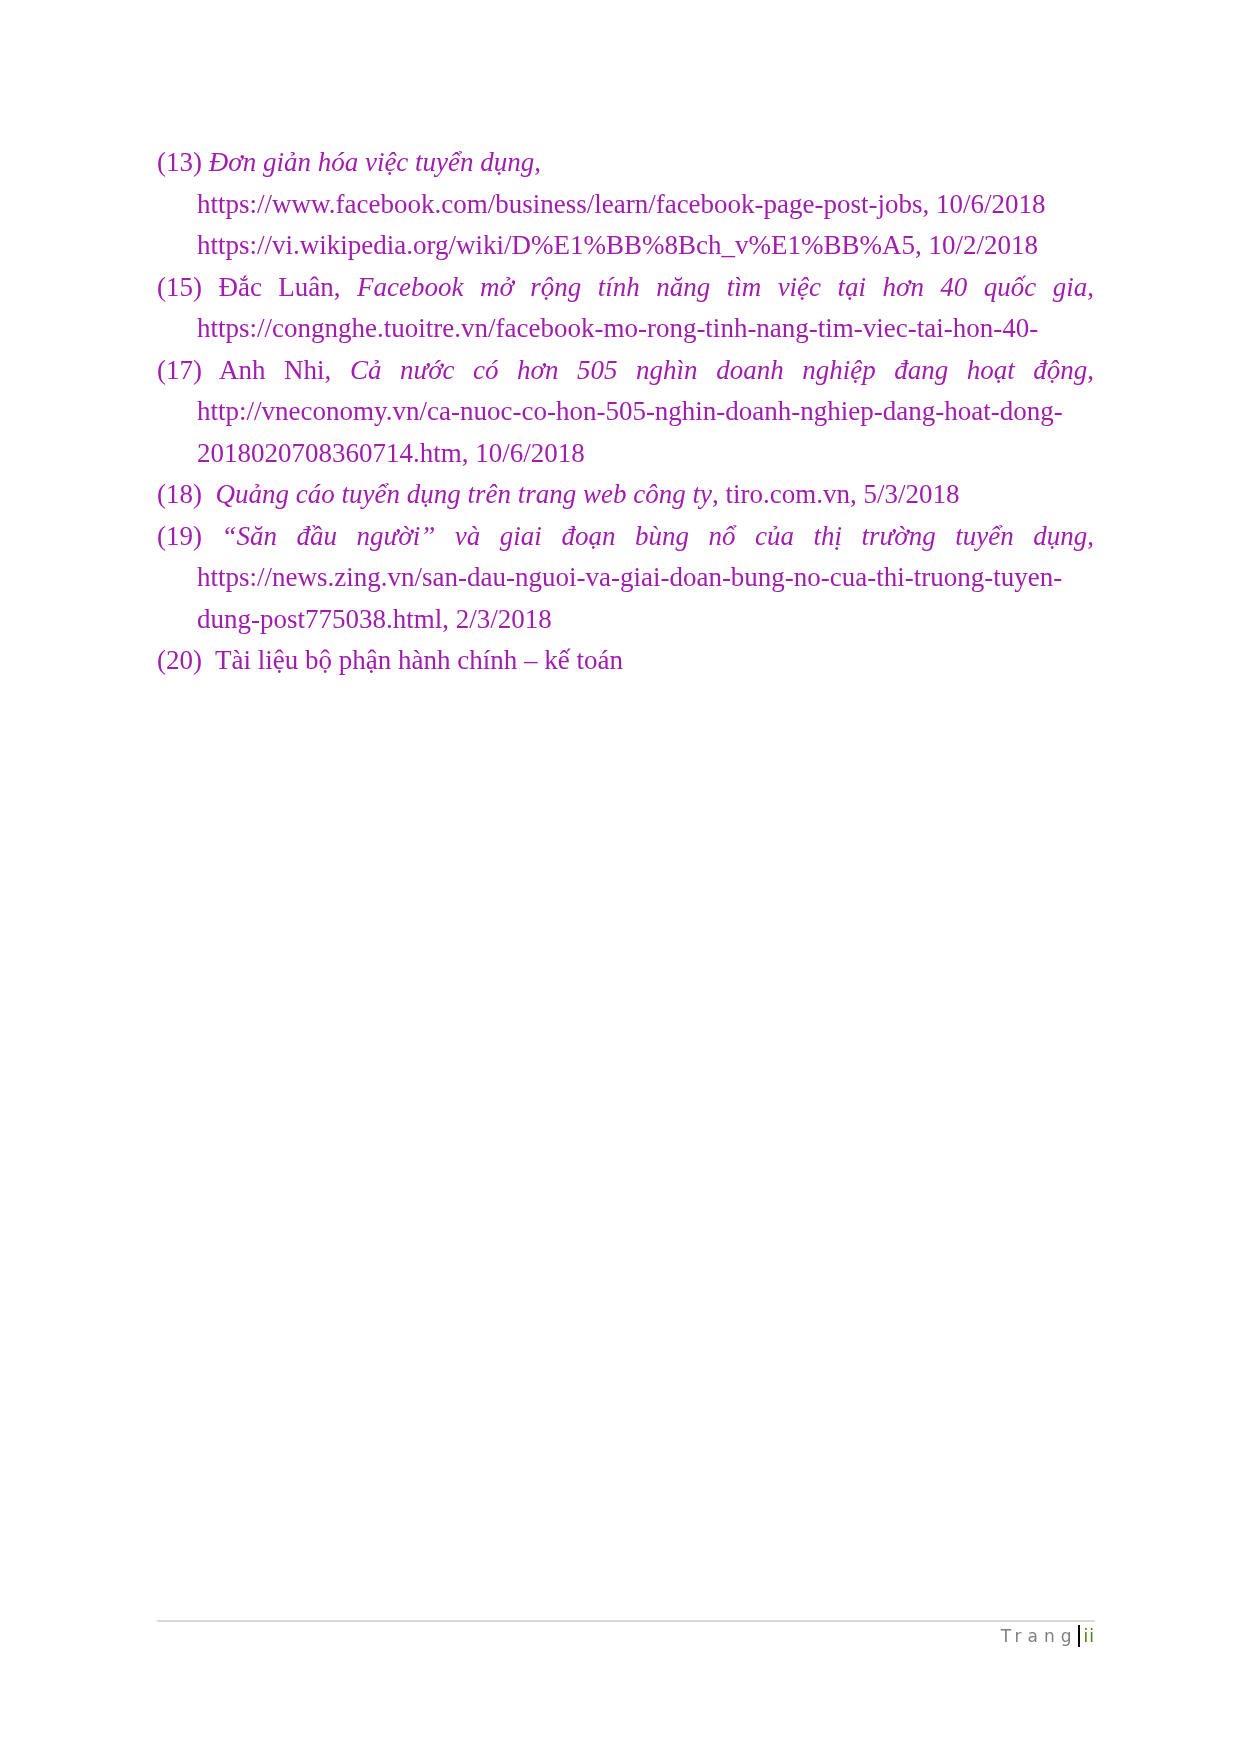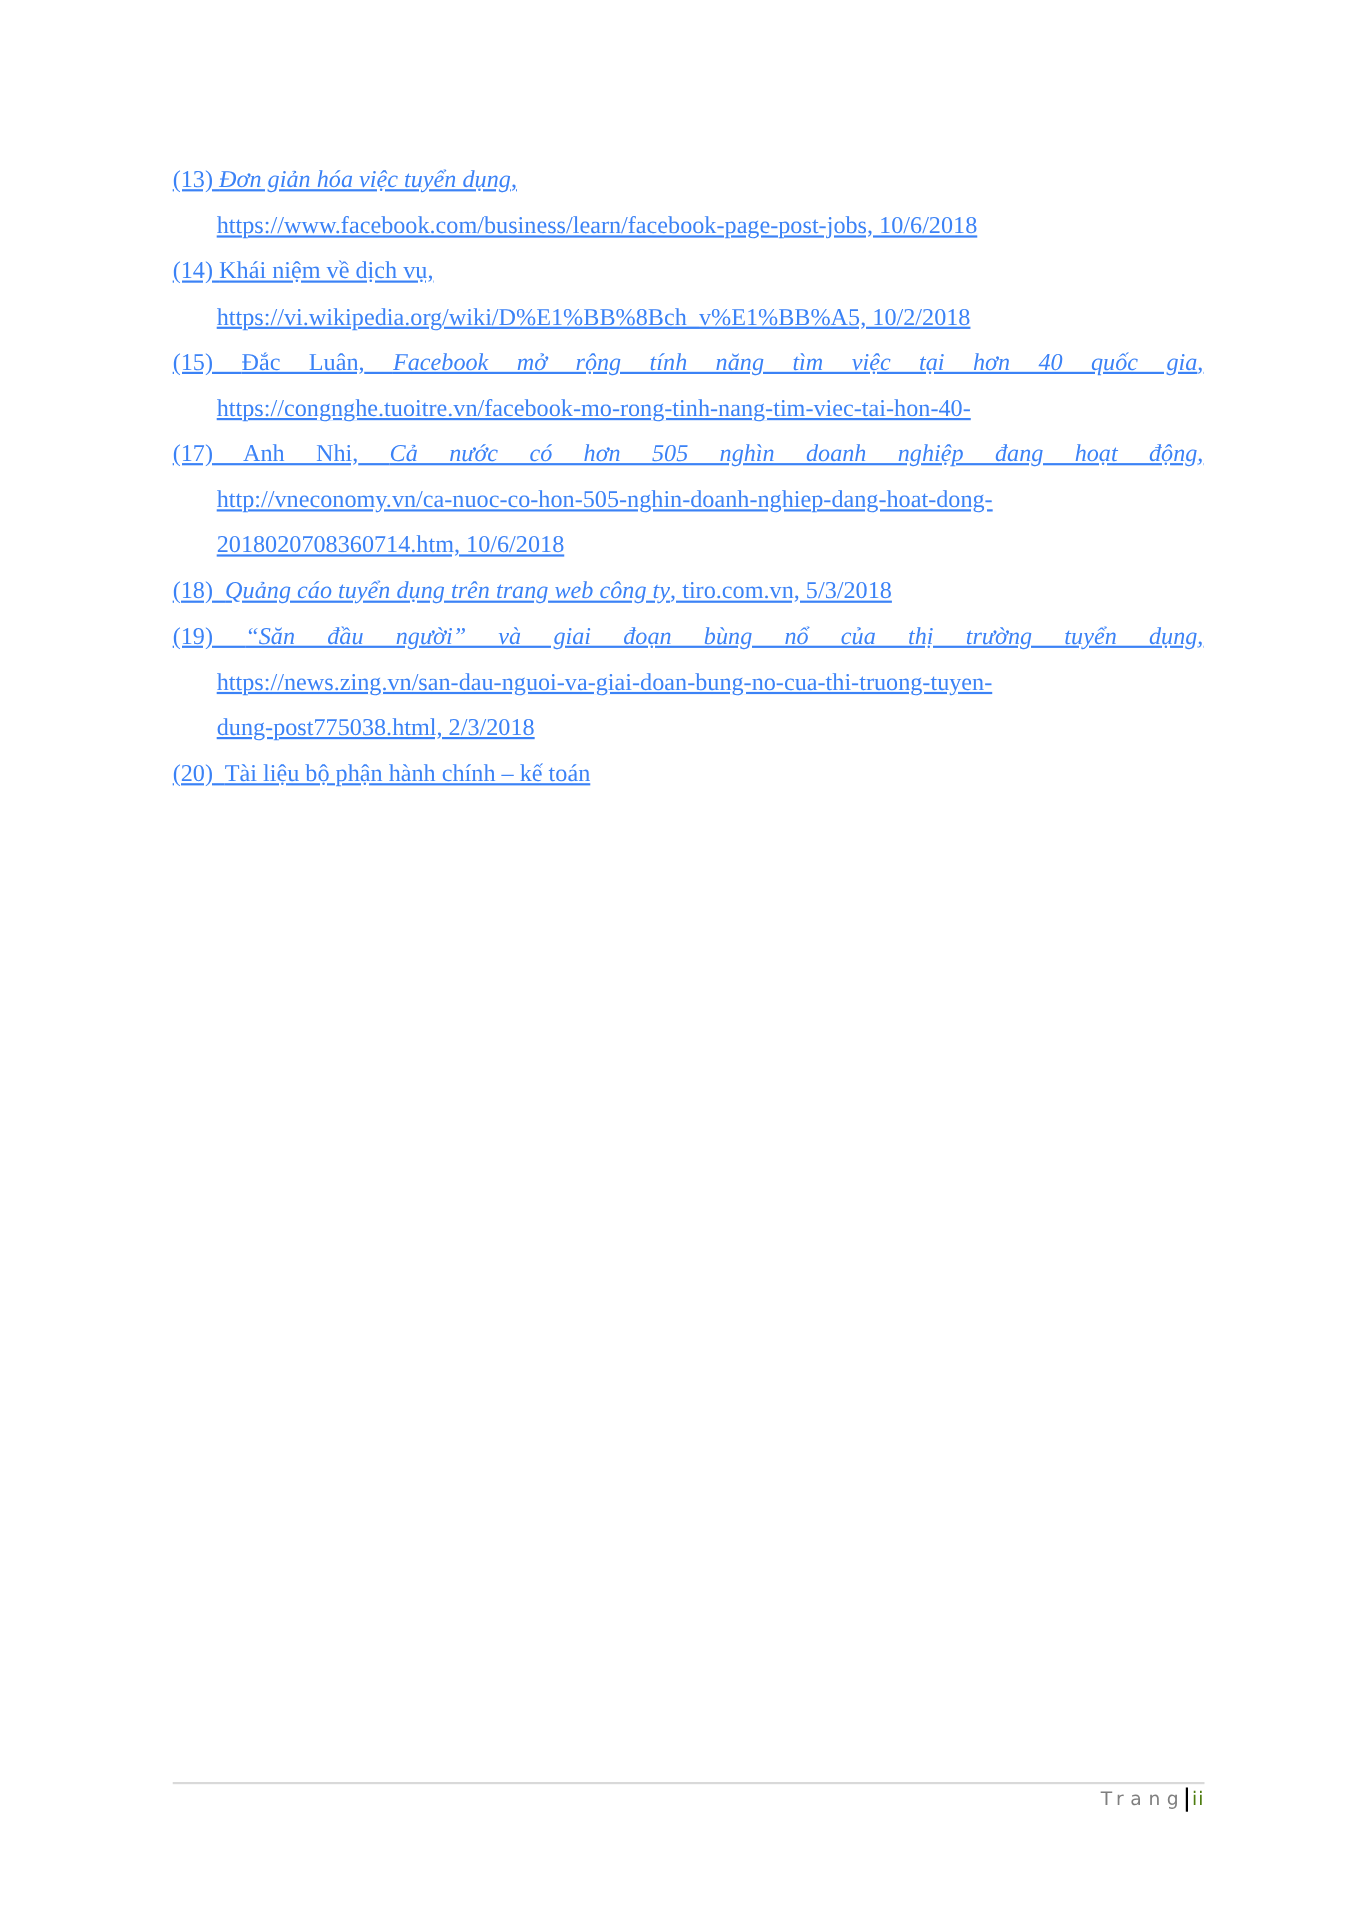--- a/index.html
+++ b/index.html
@@ -1,21 +1,21 @@
 <!DOCTYPE html>
 <html><head>
   <meta charset="utf-8">
   <style>
     html, body { margin: 0; padding: 0; background: #ffffff; }
     body { width: 1240px; height: 1754px; position: relative; overflow: hidden; }
     .page { position: absolute; left: 0; top: 0; width: 1240px; height: 1754px; background: #fff; }
     .refs {
       position: absolute; left: 157px; top: 142px; width: 937px;
       font-family: "Liberation Serif", "DejaVu Serif", serif;
-      font-size: 22px; color: #3b82f6; line-height: 41.5px; text-decoration: underline;
+      font-size: 27px; color: #a21caf; line-height: 41.5px;
     }
     .ref { position: relative; padding-left: 40px; text-align: justify; text-align-last: left; }
     .ref .first { display: block; text-indent: -40px; padding-left: 0; }
     .ref .line { display: block; }
     .ref.spread .first { text-align: justify; text-align-last: justify; }
     em { font-style: italic; }
     .footer-rule { position: absolute; left: 157px; top: 1620px; width: 938px; height: 2px; background: #d9d9d9; }
     .footer {
       position: absolute; right: 145px; top: 1625px;
       font-family: "DejaVu Sans", sans-serif; font-size: 17px; color: #7f7f7f;
@@ -29,21 +29,20 @@
 
 <div class="page">
   <div class="refs">
 
     <div class="ref">
       <span class="first"><span>(13)</span> <em>Đơn giản hóa việc tuyển dụng</em><span>,</span></span>
       <span class="line">https://www.facebook.com/business/learn/facebook-page-post-jobs, 10/6/2018</span>
     </div>
 
     <div class="ref">
-      <span class="first"><span>(14)</span> <span>Khái niệm về dịch vụ,</span></span>
       <span class="line">https://vi.wikipedia.org/wiki/D%E1%BB%8Bch_v%E1%BB%A5, 10/2/2018</span>
     </div>
 
     <div class="ref spread">
       <span class="first"><span>(15)</span> <span>Đắc Luân,</span> <em>Facebook mở rộng tính năng tìm việc tại hơn 40 quốc gia</em><span>,</span></span>
       <span class="line">https://congnghe.tuoitre.vn/facebook-mo-rong-tinh-nang-tim-viec-tai-hon-40-</span>
     </div>
 
 
     <div class="ref spread">

